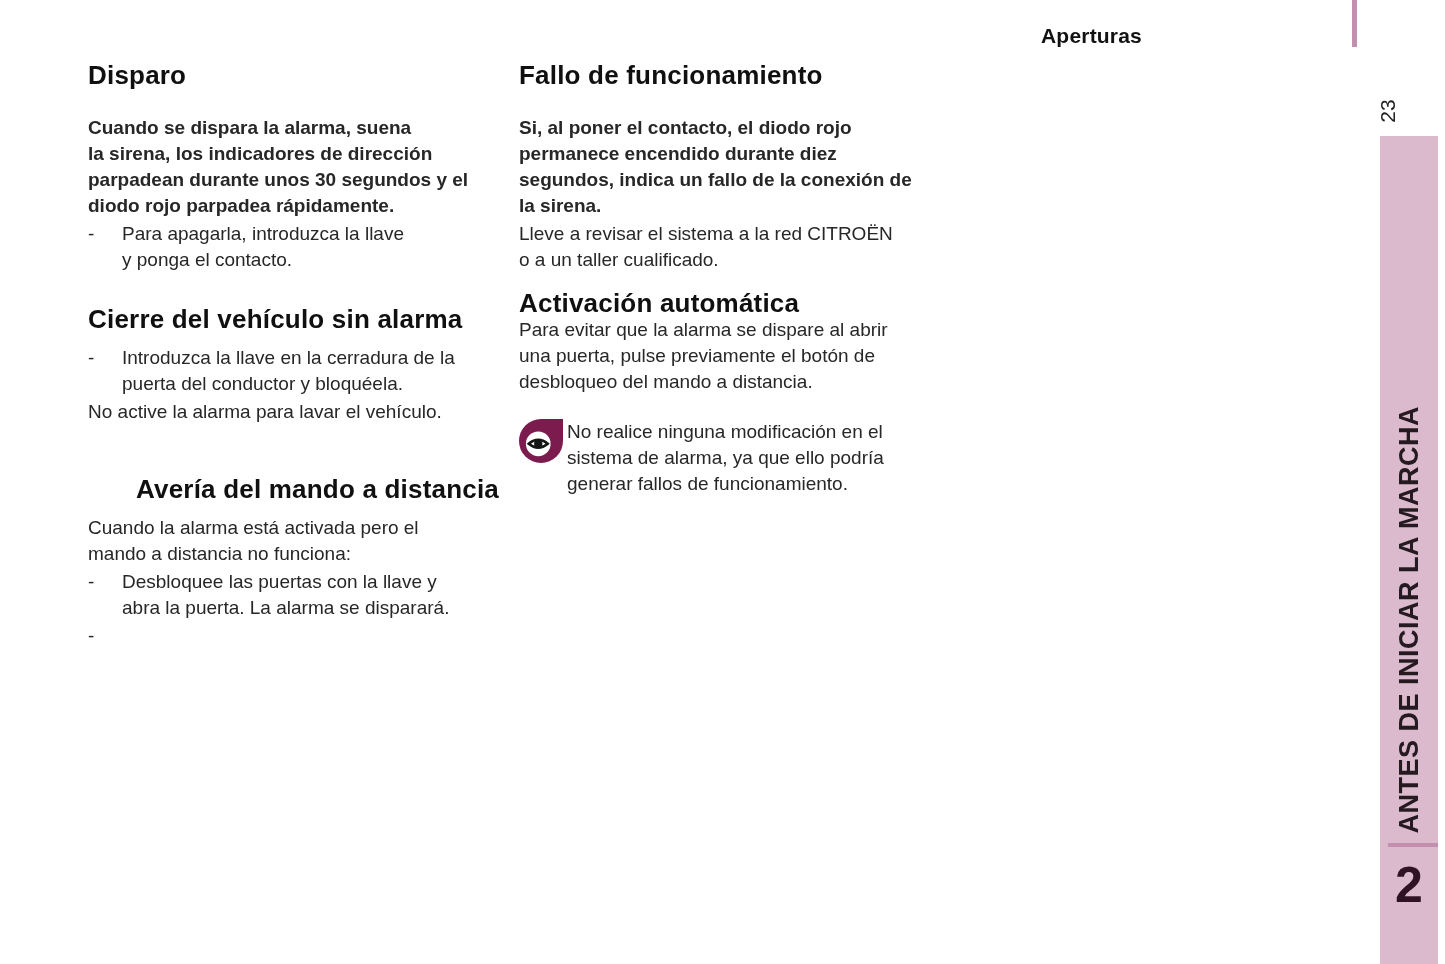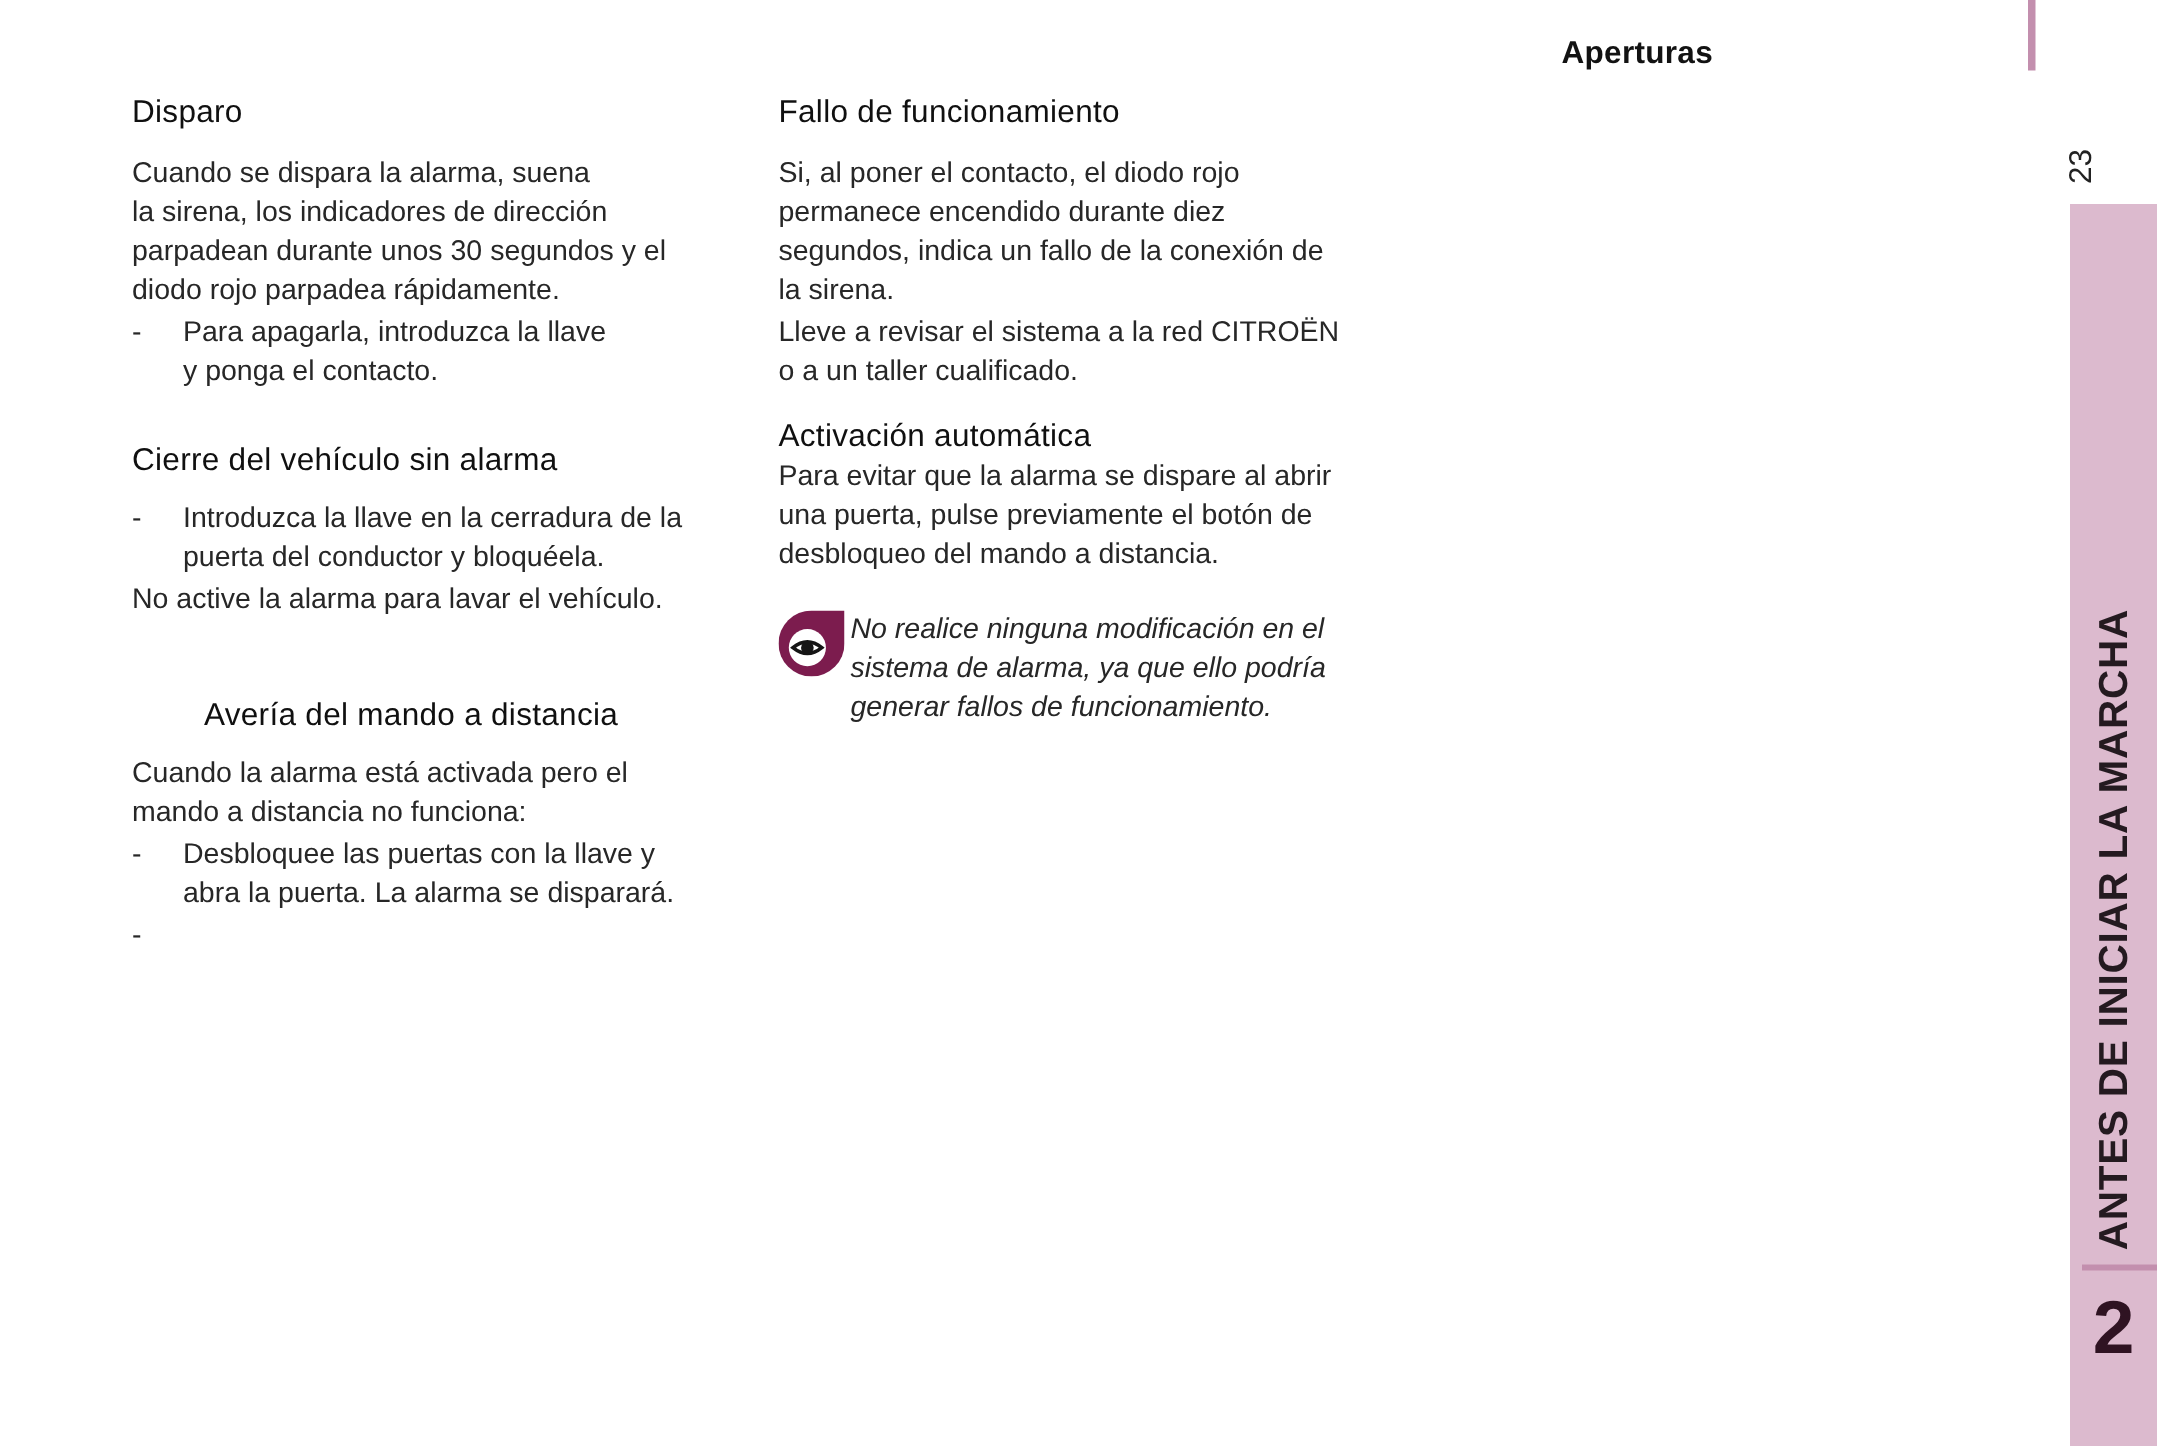--- a/index.html
+++ b/index.html
@@ -56,49 +56,49 @@
     text-align: center; font-size: 50px; line-height: 50px;
     font-weight: bold; color: #2f1322;
   }
 
   
   .col { position: absolute; top: 63px; }
   .col-left  { left: 88px;  width: 418px; }
   .col-right { left: 519px; width: 434px; }
 
   .doc-heading {
-    font-size: 21px; line-height: 24px; font-weight: normal; color: #101010;
+    font-size: 26px; line-height: 24px; font-weight: bold; color: #101010;
     letter-spacing: 0.2px;
   }
   .para {
     font-size: 19px; line-height: 26px;
     white-space: pre-line;
   }
   .condensed {
     display: inline-block;
     transform: scaleX(0.94); transform-origin: left top;
     white-space: pre-line;
   }
   .bullet { display: flex; }
   .bullet .marker { flex: none; width: 34px; font-size: 19px; line-height: 26px; }
   .bullet .btext  { font-size: 19px; line-height: 26px; white-space: pre-line; }
 
-  .mt-16 { margin-top: 16px; }
+  .mt-16 { margin-top: 28px; font-weight: bold; }
   .mt-18 { margin-top: 18px; }
   .mt-14 { margin-top: 14px; }
   .mt-2  { margin-top: 2px; }
   .mt-0  { margin-top: 0; }
   .mt-34 { margin-top: 34px; }
   .mt-52 { margin-top: 52px; margin-left: 48px; }
   .mt-24 { margin-top: 24px; }
 
   
   .note { display: flex; align-items: flex-start; }
   .note .icon-box { flex: none; width: 44px; height: 44px; margin-right: 4px; }
-  .note .ntext { font-size: 19px; line-height: 26px; white-space: pre-line; font-style: italic; }
+  .note .ntext { font-size: 19px; line-height: 26px; white-space: pre-line; }
 </style>
 </head>
 <body>
 
 <div class="page">
 
   <div class="section-title">Aperturas</div>
   <div class="header-rule"></div>
   <div class="page-number">23</div>
 

